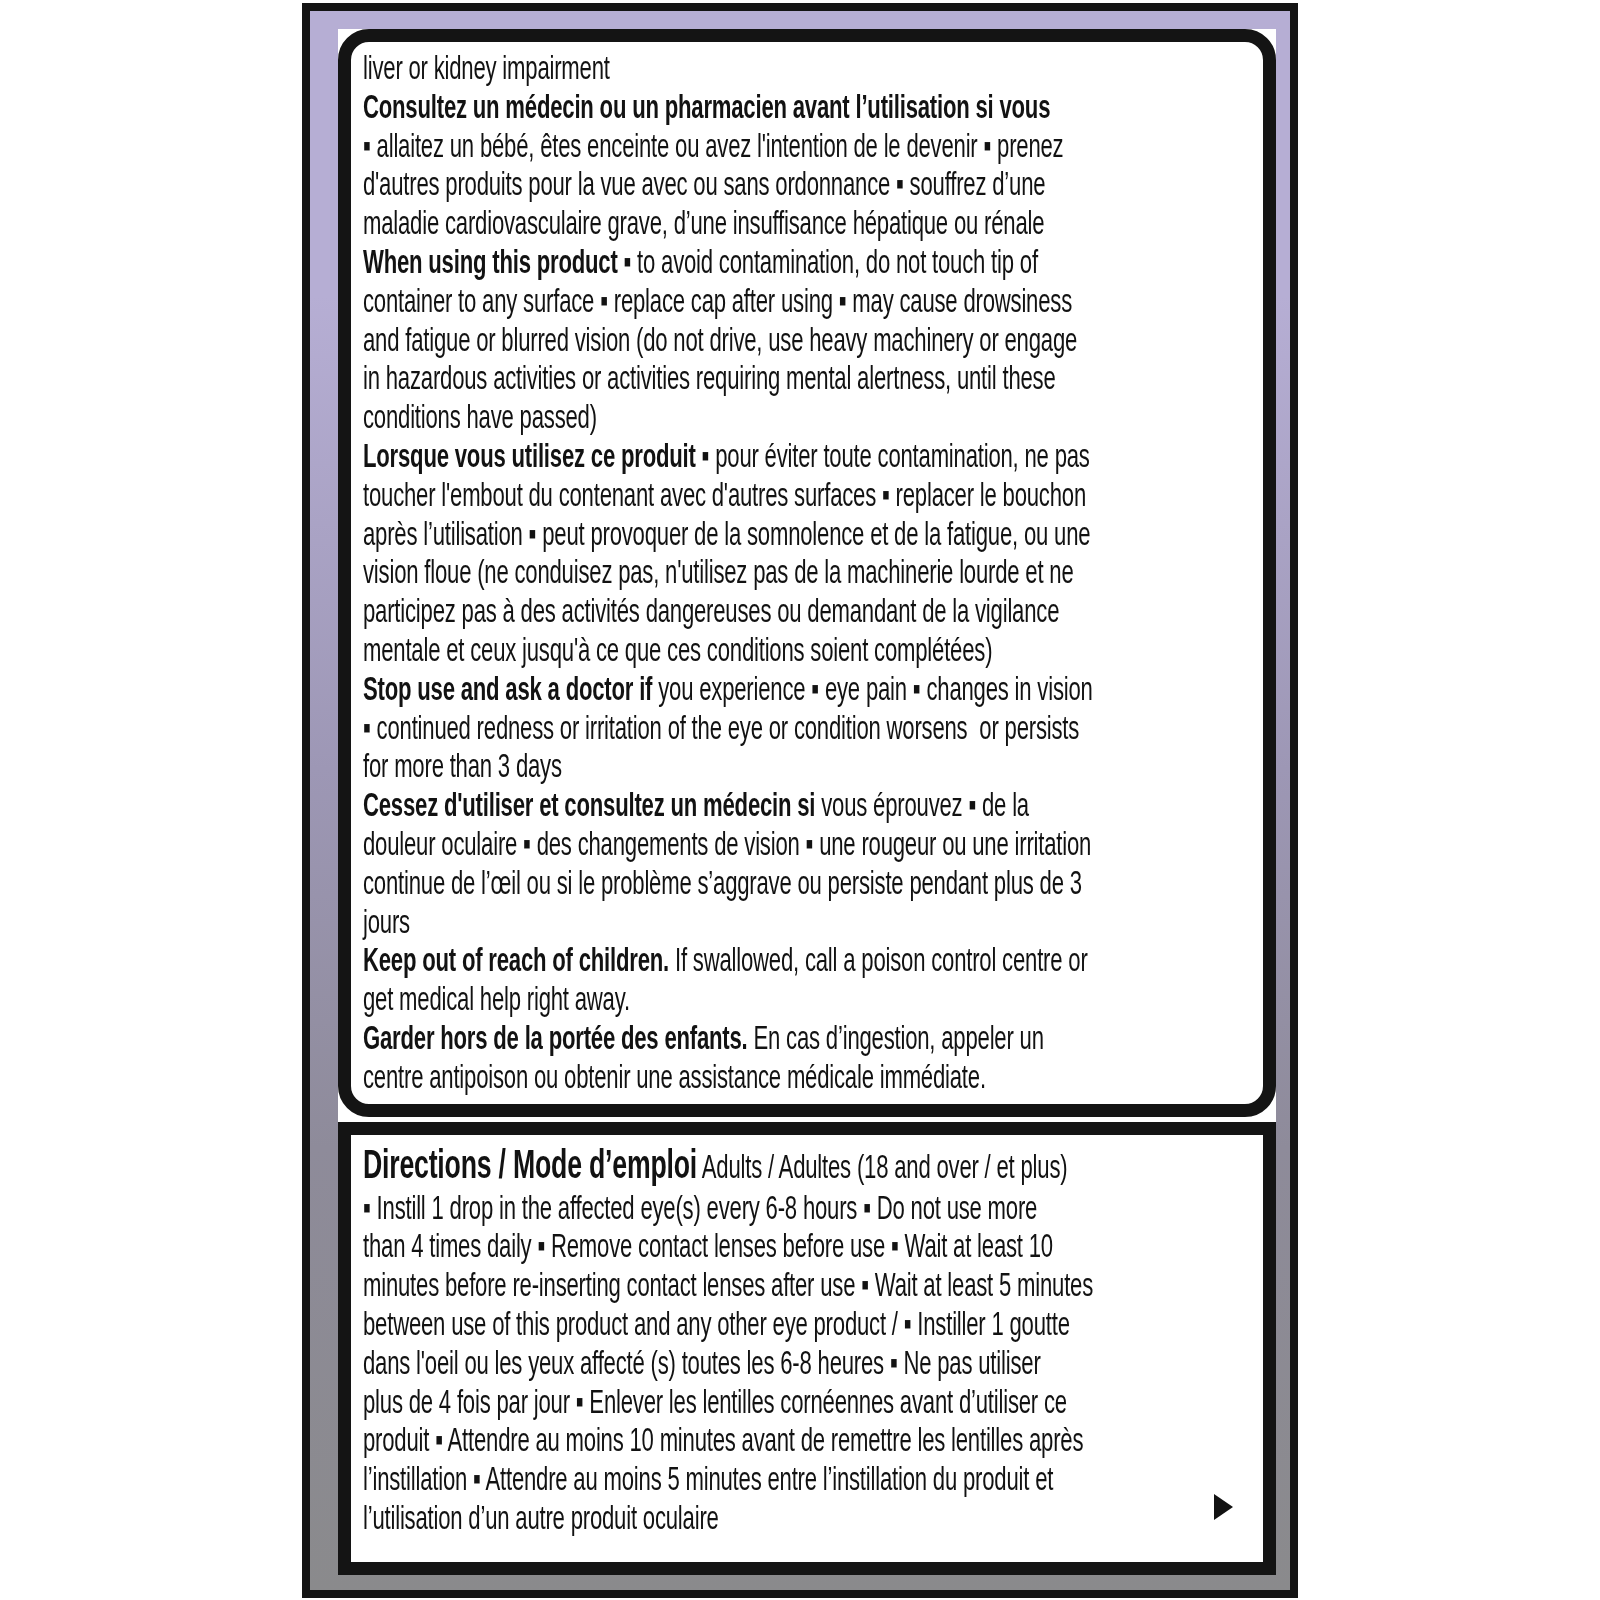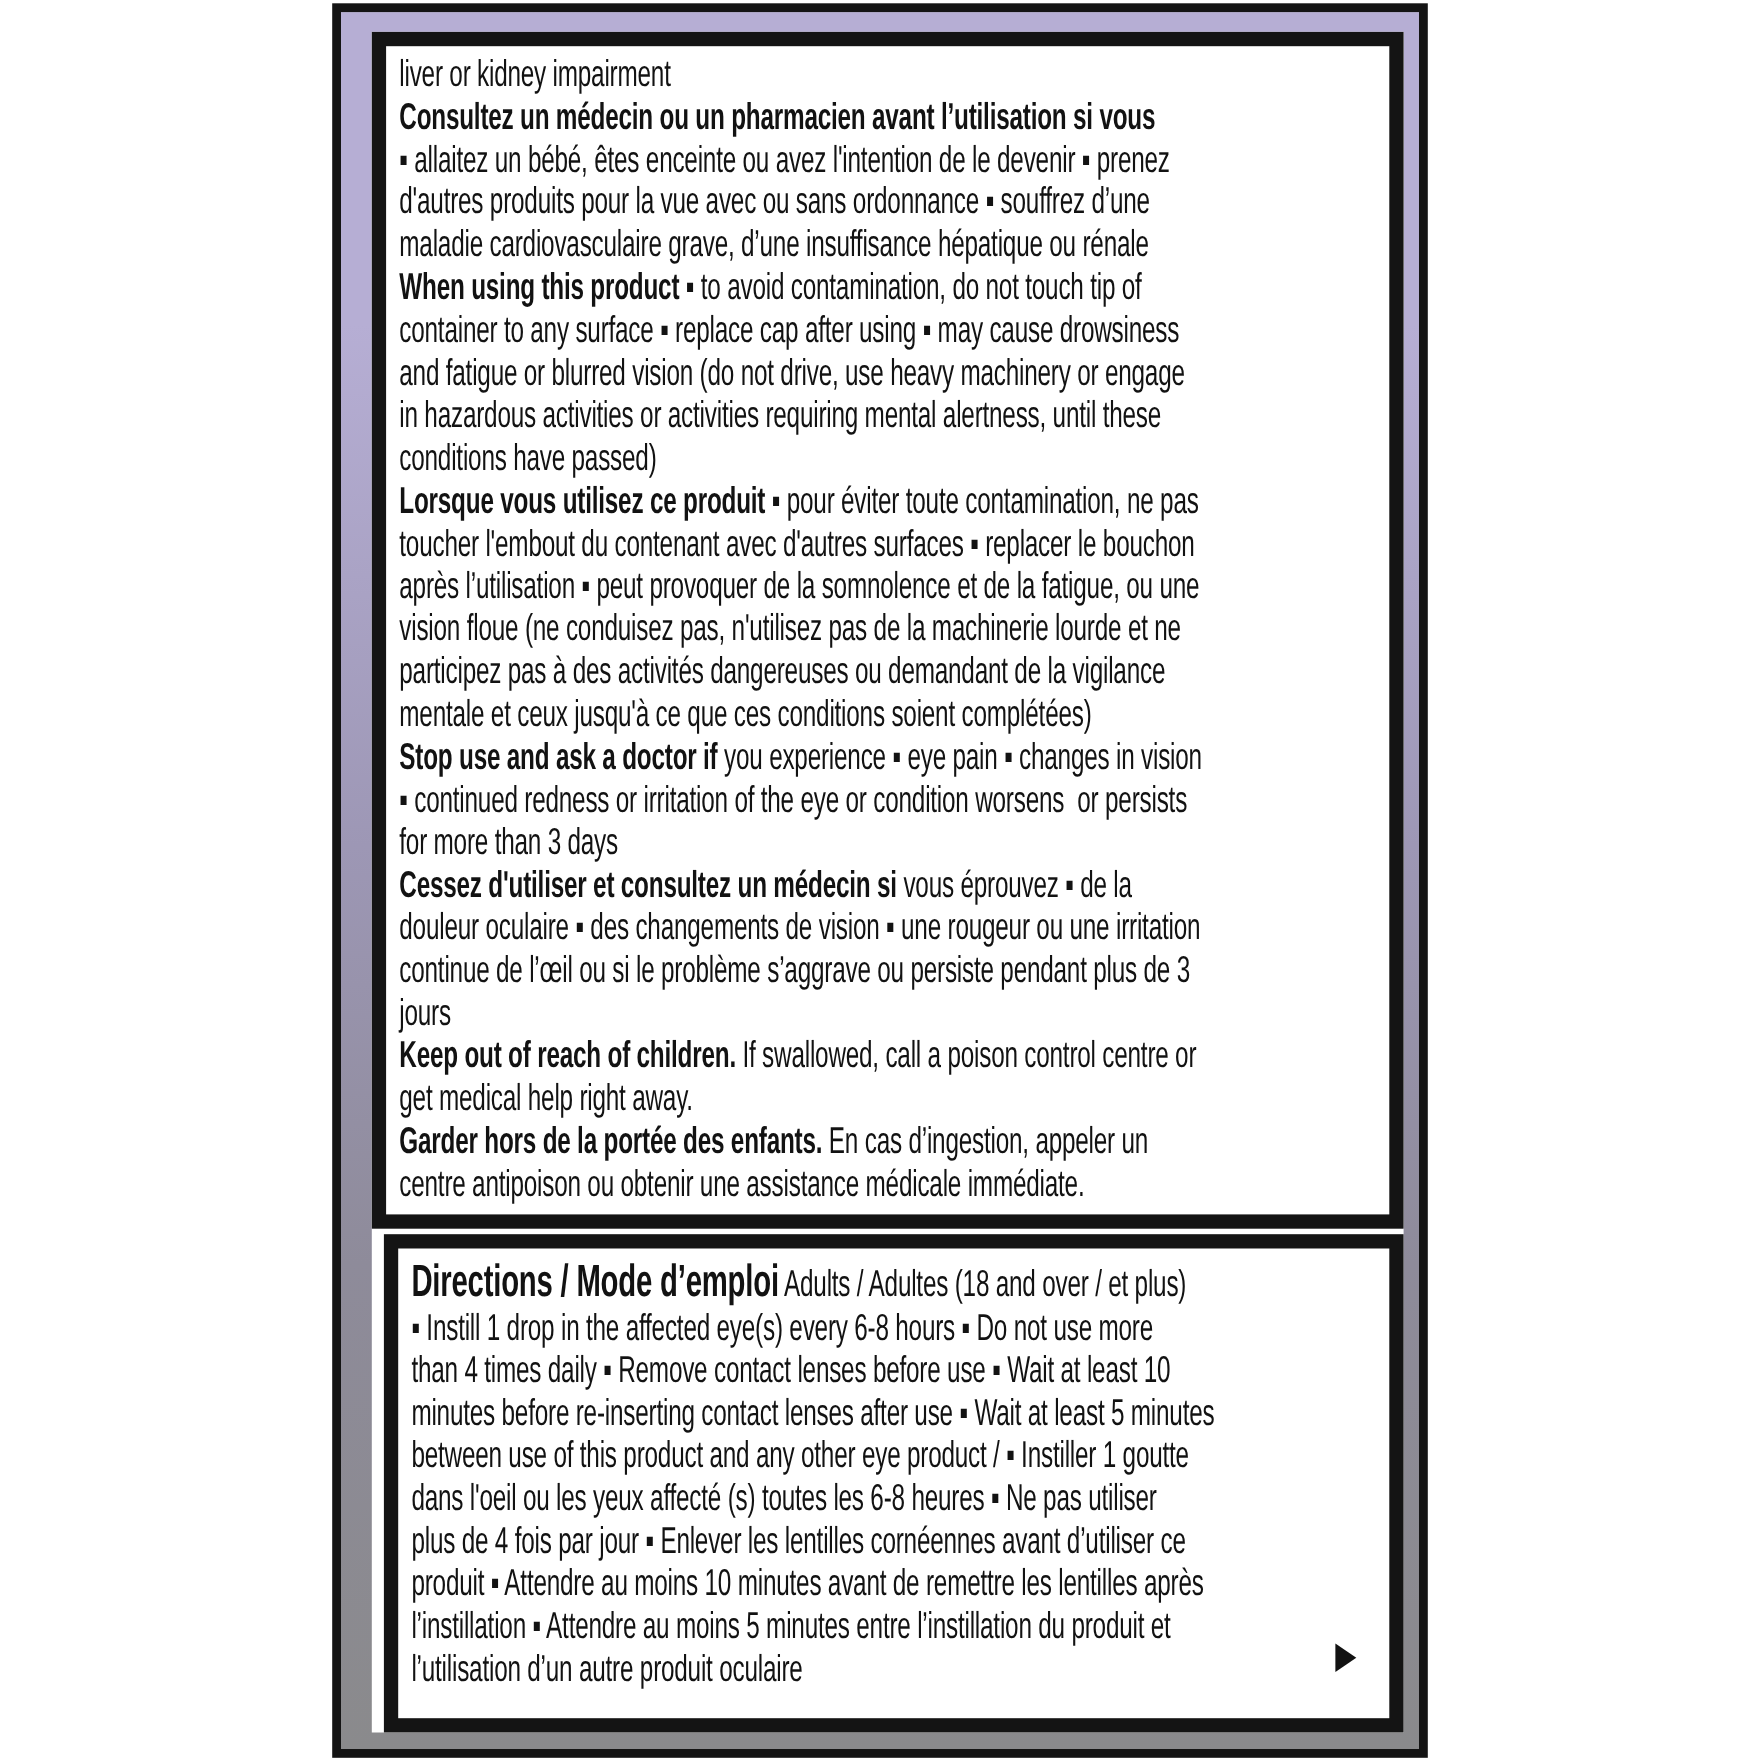--- a/index.html
+++ b/index.html
@@ -30,22 +30,22 @@
     width:100%;height:100%;
     display:flex;flex-direction:column;
     gap:5px;
     background:var(--paper);
   }
   .box{
     background:var(--paper);
     border:13px solid var(--frame);
     padding:6px 12px 8px 12px;
   }
-  .box.warnings{flex:0 0 auto;}
-  .box.directions{flex:1 1 auto;position:relative;margin-left:11px;}
+  .box.warnings{flex:0 0 auto;border-radius:31px;}
+  .box.directions{flex:1 1 auto;position:relative;}
   .line{
     white-space:nowrap;
     height:38.8px;
     line-height:38.8px;
     font-size:34px;
     letter-spacing:-0.3px;
     transform:scaleX(0.65);
     transform-origin:0 50%;
     overflow:visible;
   }

